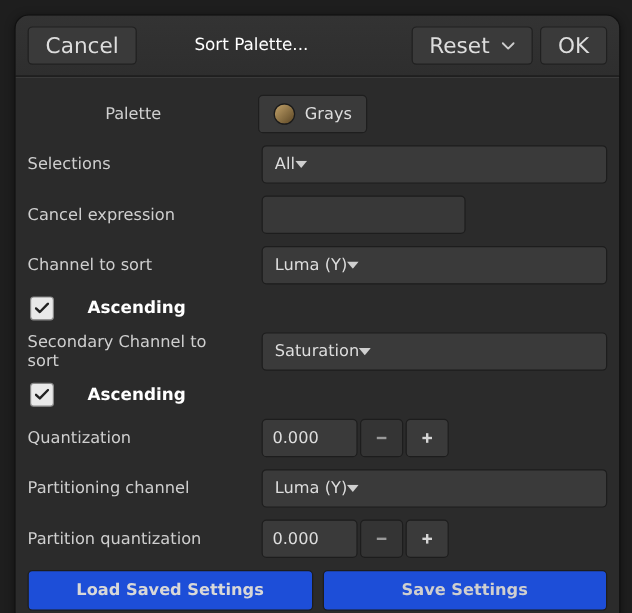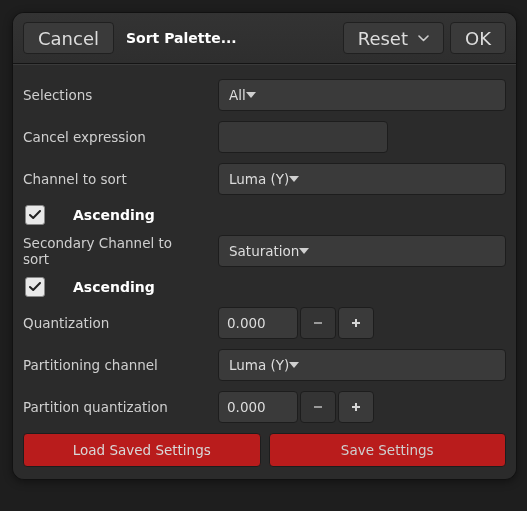--- a/index.html
+++ b/index.html
@@ -53,23 +53,24 @@
     border-radius:4px;
     color:var(--text);
     cursor:pointer;
     font-size:18px;
     white-space:nowrap;
   }
   .title{
     flex:1;
     padding:0 6px;
     color:var(--white);
-    font-weight:700;
+    font-weight:400;
     font-size:14px;
     white-space:nowrap;
+    margin-left:36px;
   }
   .chev-down{margin-left:4px;}
   .chev-down svg{display:block;}
 
   .body{
     padding:14px 10px 12px 10px;
     background:#2b2b2b;
     border-top:1px solid #3a3a3a;
   }
   .row{
@@ -163,27 +164,28 @@
   .step svg{display:block;}
 
   .footer-row{
     display:flex;
     gap:8px;
     margin-top:4px;
   }
   .footer-btn{
     flex:1;
     height:32px;
-    background:#b91c1c;
+    background:#1d4ed8;
     border:1px solid #1d1d1d;
     border-radius:4px;
     color:#cfcfcf;
     display:flex;align-items:center;justify-content:center;
     cursor:pointer;
     font-size:13.5px;
+    font-weight:bold;
   }
   .footer-btn.light{ color:#d8d8d8; }
 
 </style>
 </head>
 <body>
 
 <div class="frame">
 
   <div class="titlebar">
@@ -195,20 +197,29 @@
         <svg width="11" height="7" viewBox="0 0 11 7">
             <path d="M1 1 L5.5 5.5 L10 1" stroke="#ccc" stroke-width="1.6" fill="none" stroke-linecap="round" stroke-linejoin="round"></path>
           </svg>
       </span>
     </div>
     <div class="btn">OK</div>
   </div>
 
   <div class="body">
 
+    <div class="row">
+      <div class="label center">Palette</div>
+      <div class="field">
+        <div class="pill">
+          <span class="icon-circle"></span>
+          <span>Grays</span>
+        </div>
+      </div>
+    </div>
 
     <div class="row">
       <div class="label">Selections</div>
       <div class="field">
         <div class="select">
           <span>All</span>
           <span class="tri-down">
             <svg width="10" height="6" viewBox="0 0 10 6">
                 <path d="M0 0 L10 0 L5 6 Z" fill="#cfcfcf"></path>
               </svg>

